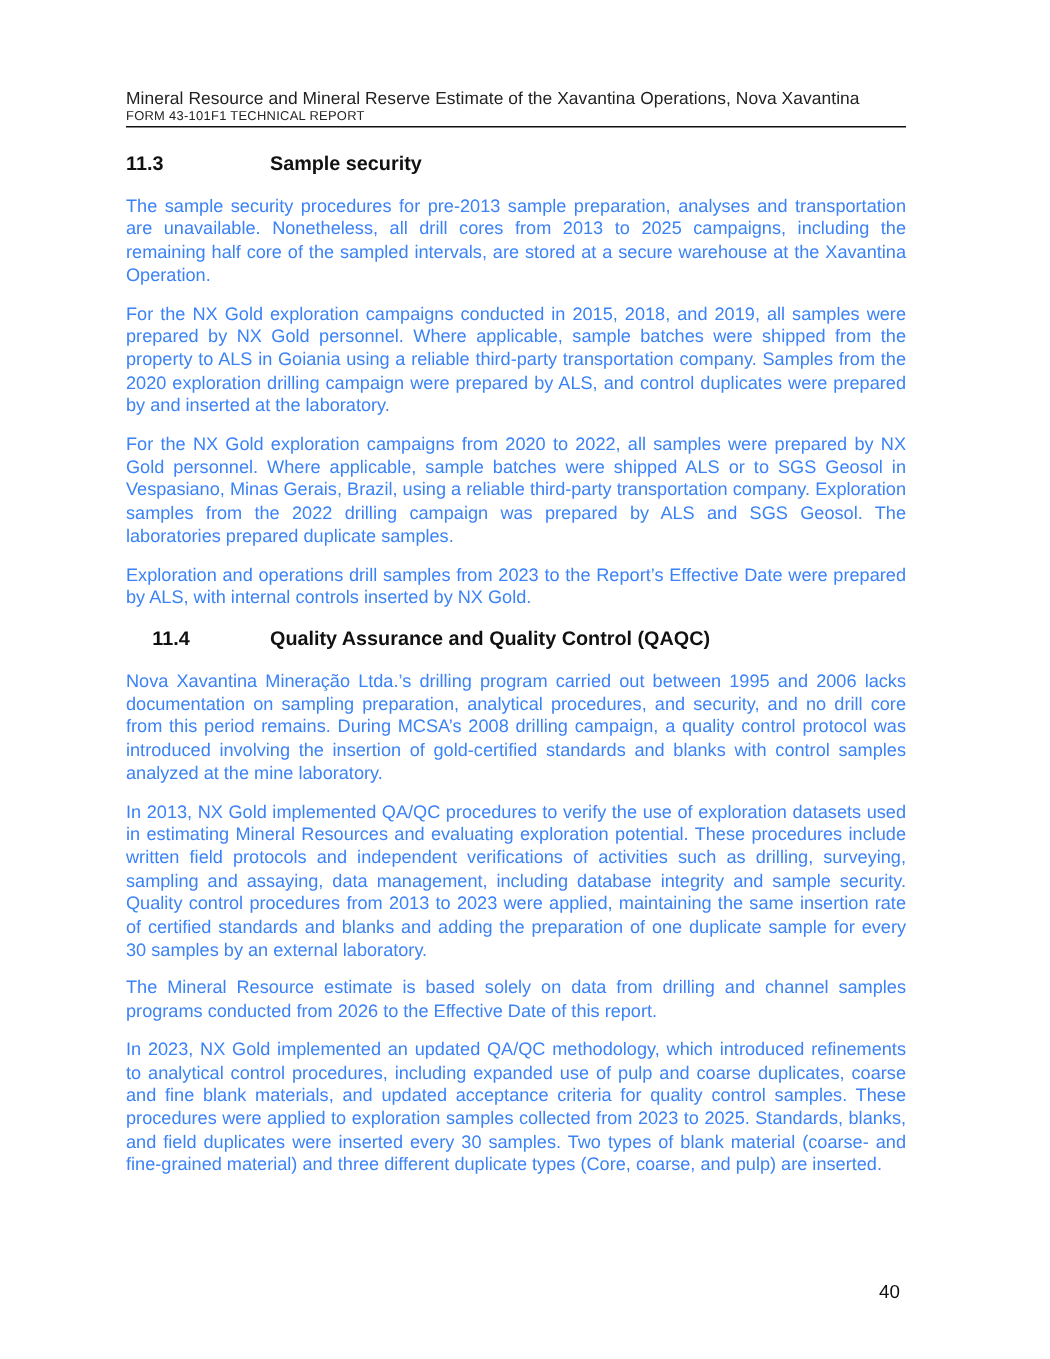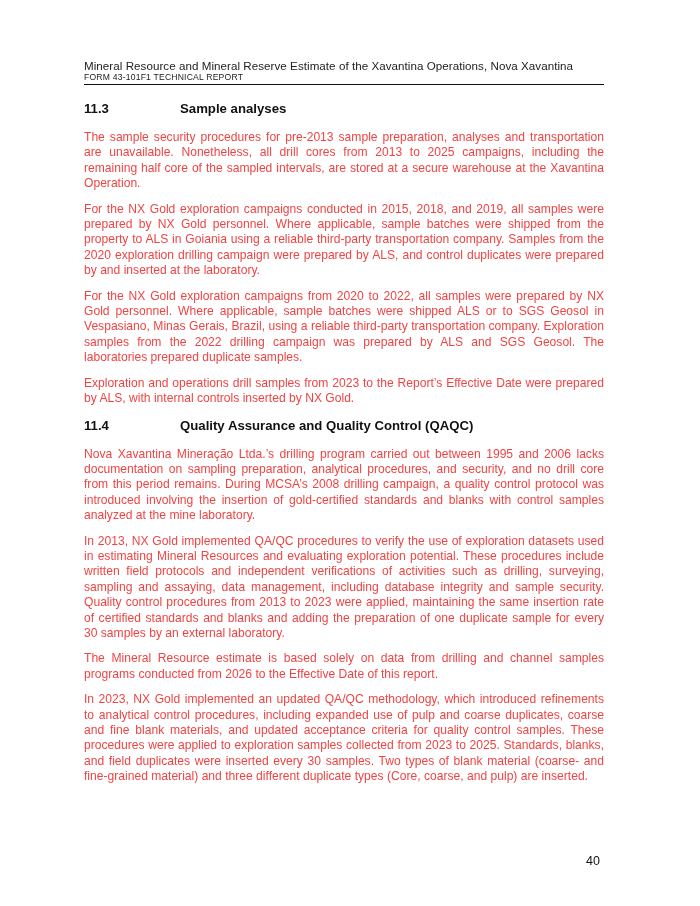--- a/index.html
+++ b/index.html
@@ -4,39 +4,39 @@
   <style>
     html, body { margin: 0; padding: 0; background: #ffffff; }
     body { width: 700px; height: 906px; position: relative; overflow: hidden; font-family: "Liberation Sans", sans-serif; color: #111111; }
     .page { position: absolute; left: 0; top: 16px; width: 604px; height: 906px; background: #ffffff; }
     .running-header { position: absolute; left: 84px; top: 43px; width: 520px; border-bottom: 1.6px solid #111; padding-bottom: 2px; }
     .running-header .title { font-size: 11.6px; line-height: 13px; color: #222; letter-spacing: 0.05px; }
     .running-header .subtitle { font-size: 8.6px; line-height: 10px; color: #222; letter-spacing: 0.2px; }
     .content { position: absolute; left: 84px; top: 84px; width: 520px; }
     h2 { font-size: 13.2px; font-weight: bold; margin: 0 0 12px 0; line-height: 18px; display: flex; gap: 36px; }
     h2 .num { width: 60px; flex: none; }
-    p { font-size: 12.1px; line-height: 15.4px; margin: 0 0 10px 0; text-align: justify; color: #ef4444; }
-    .gap-before-h2 { margin-top: 4px; }
+    p { font-size: 12.1px; line-height: 15.4px; margin: 0 0 10px 0; text-align: justify; color: #3b82f6; }
+    .gap-before-h2 { margin-top: 4px; text-align: center; }
     .page-number { position: absolute; left: 586px; top: 838px; font-size: 12.5px; color: #111; }
   </style>
 </head>
 <body>
 
 <div class="page">
 
   <div class="running-header">
     <div class="title">Mineral Resource and Mineral Reserve Estimate of the Xavantina Operations, Nova Xavantina</div>
     <div class="subtitle">FORM 43-101F1 TECHNICAL REPORT</div>
   </div>
 
   <div class="content">
 
     <h2>
       <span class="num">11.3</span>
-      <span>Sample analyses</span>
+      <span>Sample security</span>
     </h2>
     <p>The sample security procedures for pre-2013 sample preparation, analyses and transportation are unavailable. Nonetheless, all drill cores from 2013 to 2025 campaigns, including the remaining half core of the sampled intervals, are stored at a secure warehouse at the Xavantina Operation.</p>
     <p>For the NX Gold exploration campaigns conducted in 2015, 2018, and 2019, all samples were prepared by NX Gold personnel. Where applicable, sample batches were shipped from the property to ALS in Goiania using a reliable third-party transportation company. Samples from the 2020 exploration drilling campaign were prepared by ALS, and control duplicates were prepared by and inserted at the laboratory.</p>
     <p>For the NX Gold exploration campaigns from 2020 to 2022, all samples were prepared by NX Gold personnel. Where applicable, sample batches were shipped ALS or to SGS Geosol in Vespasiano, Minas Gerais, Brazil, using a reliable third-party transportation company. Exploration samples from the 2022 drilling campaign was prepared by ALS and SGS Geosol. The laboratories prepared duplicate samples.</p>
     <p>Exploration and operations drill samples from 2023 to the Report’s Effective Date were prepared by ALS, with internal controls inserted by NX Gold.</p>
 
     <h2 class="gap-before-h2">
       <span class="num">11.4</span>
       <span>Quality Assurance and Quality Control (QAQC)</span>
     </h2>

